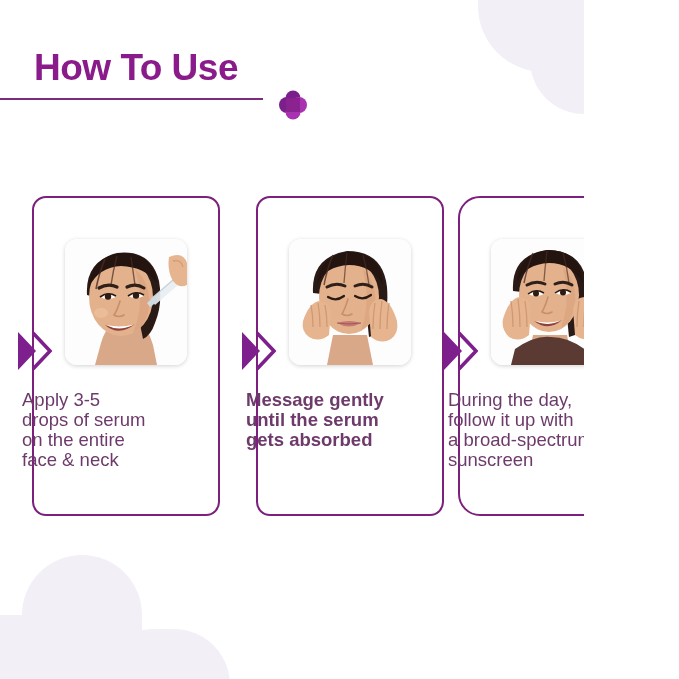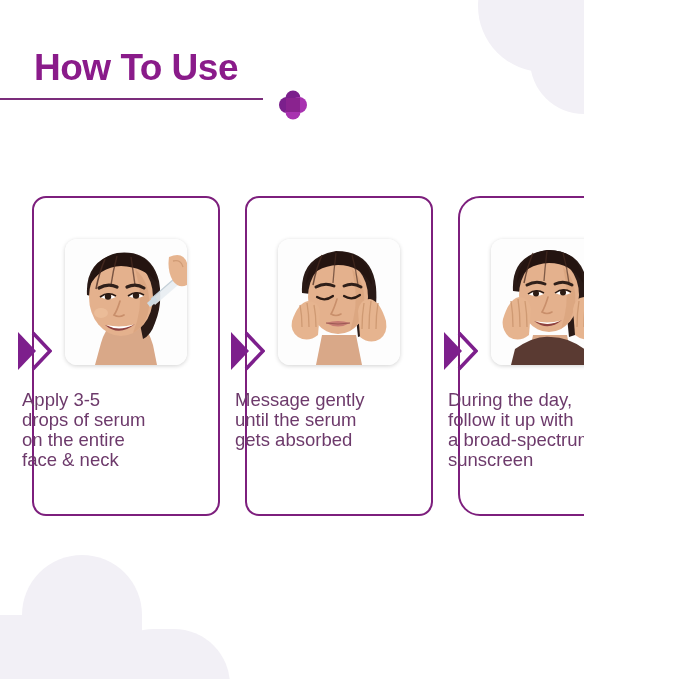--- a/index.html
+++ b/index.html
@@ -66,21 +66,21 @@
     position: absolute;
     top: 196px;
     width: 188px;
     height: 320px;
     box-sizing: border-box;
     border: 2.5px solid #7d1f7d;
     border-radius: 14px;
     background: #ffffff;
   }
   .card-1 { left: 32px; }
-  .card-2 { left: 245px; }
+  .card-2 { left: 256px; font-weight: bold; }
   .card-3 { left: 458px; border-radius: 22px; }
 
   
   .step-arrow {
     position: absolute;
     left: -18px;
     top: 132px;
     width: 36px;
     height: 42px;
   }

